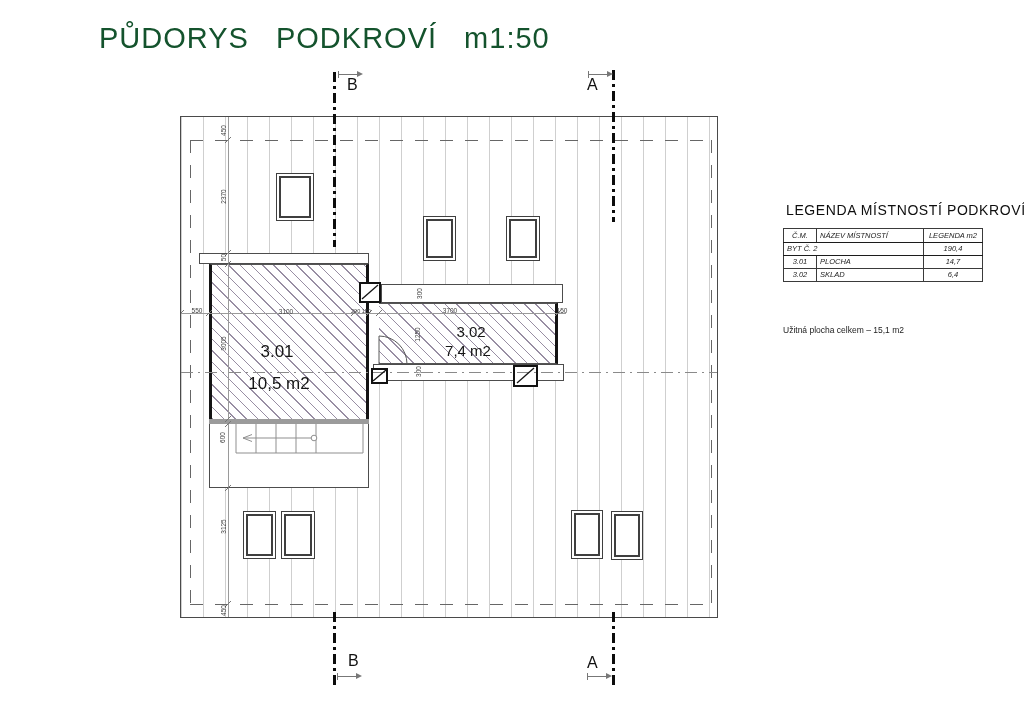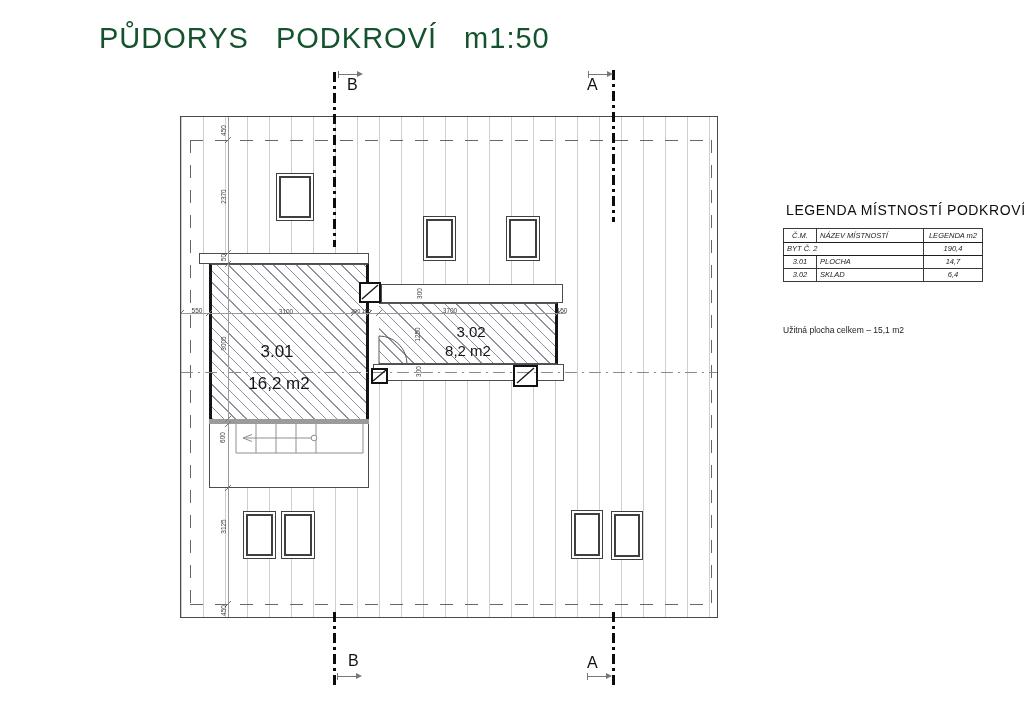--- a/index.html
+++ b/index.html
@@ -89,30 +89,30 @@
   <div class="abs skylight" style="left:430px;top:394px;width:30px;height:47px;">
       <div class="m"></div>
       <div class="i"></div>
     </div>
 
   <div class="abs wallbox" style="left:18px;top:136px;width:170px;height:11px;"></div>
   <div class="abs hatch" style="left:28px;top:147px;width:160px;height:155px;border-left:3px solid #141414;border-right:3px solid #141414;border-top:1px solid #555;box-sizing:border-box;"></div>
   <div class="abs" style="left:28px;top:302px;width:160px;height:5px;background:#9b9b9b;"></div>
   <div class="abs wallbox" style="left:28px;top:307px;width:160px;height:64px;border-top:none;"></div>
   <div class="abs roomnum" style="left:46px;top:225px;width:100px;">3.01</div>
-  <div class="abs roomnum" style="left:38px;top:257px;width:120px;">16,2 m2</div>
+  <div class="abs roomnum" style="left:38px;top:257px;width:120px;">10,5 m2</div>
 
   <div class="abs wallbox" style="left:200px;top:167px;width:182px;height:19px;"></div>
   <div class="abs colpost" style="left:178px;top:165px;width:22px;height:21px;"></div>
   <div class="abs hatch" style="left:198px;top:186px;width:179px;height:61px;border-top:1px solid #555;border-bottom:1px solid #555;border-right:3px solid #141414;box-sizing:border-box;"></div>
   <div class="abs wallbox" style="left:192px;top:247px;width:191px;height:17px;"></div>
   <div class="abs colpost" style="left:190px;top:251px;width:17px;height:16px;"></div>
   <div class="abs colpost" style="left:332px;top:248px;width:25px;height:22px;"></div>
   <div class="abs roomnum2" style="left:240px;top:206px;width:100px;">3.02</div>
-  <div class="abs roomnum2" style="left:237px;top:225px;width:100px;">8,2 m2</div>
+  <div class="abs roomnum2" style="left:237px;top:225px;width:100px;">7,4 m2</div>
 
   <div class="abs dimline" style="left:47px;top:0;width:1px;height:500px;"></div>
   <div class="abs dimline" style="left:0;top:196px;width:385px;height:1px;"></div>
   <div class="abs centerline" style="left:0;top:255px;width:536px;"></div>
 
   <svg width="536" height="500" viewBox="0 0 536 500">
 
     <g stroke="#8f8f8f" stroke-width="1" fill="none">
       <line x1="55" y1="307" x2="55" y2="336"></line>
         <line x1="75" y1="307" x2="75" y2="336"></line>

